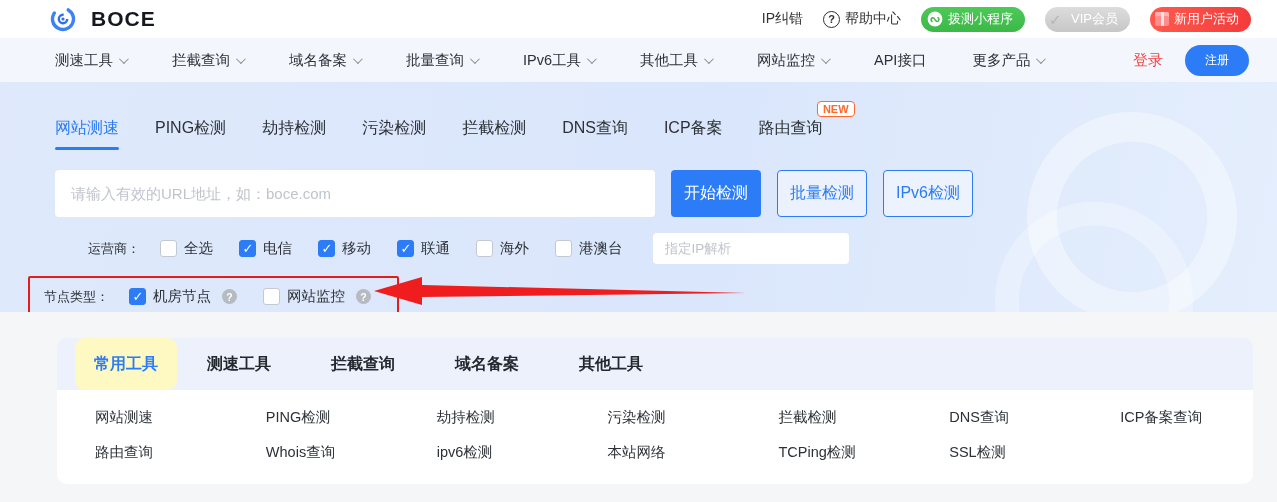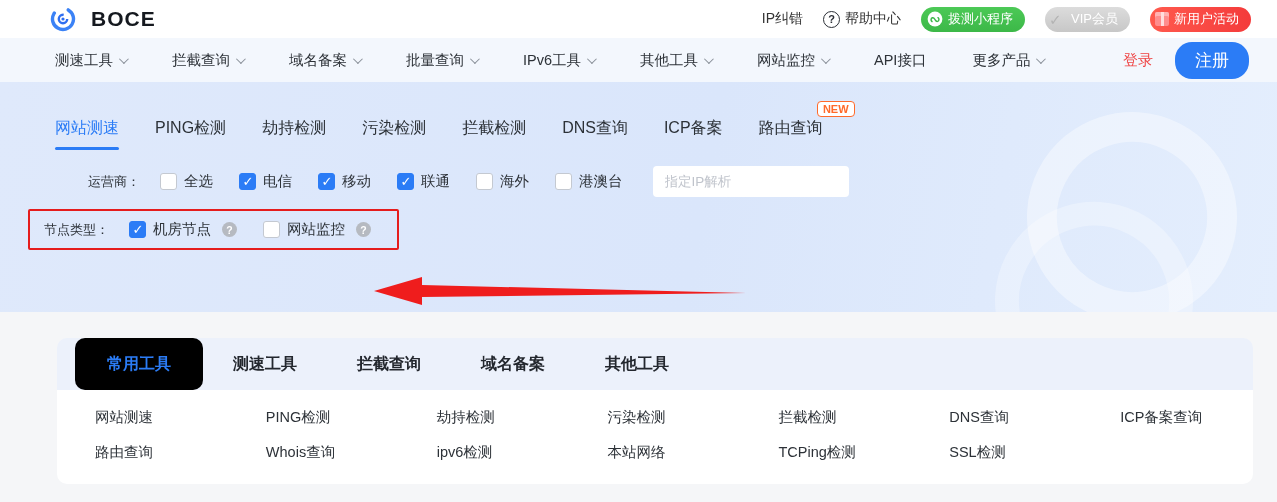--- a/index.html
+++ b/index.html
@@ -25,21 +25,21 @@
   .gift::after { content:""; position:absolute; left:5.5px; top:0; width:3px; height:14px; background:#ffdede; }
 
   
   .navbar { height:44px; background:#f3f7fd; display:flex; align-items:center; padding:0 28px 0 55px; }
   .nav-items { display:flex; align-items:center; gap:46px; }
   .nav-item { font-size:14.5px; color:#2d3238; display:flex; align-items:center; gap:6px; cursor:pointer; white-space:nowrap; }
   .caret { width:7px; height:7px; border-right:1.4px solid #8a9099; border-bottom:1.4px solid #8a9099;
     transform:rotate(45deg) translateY(-2px); display:inline-block; }
   .nav-right { margin-left:auto; display:flex; align-items:center; gap:22px; }
   .login { color:#ef4444; font-size:15px; cursor:pointer; }
-  .register { background:#2b7cf6; color:#fff; font-size:17px; border:none; border-radius:17px;
+  .register { background:#2b7cf6; color:#fff; font-size:12px; border:none; border-radius:17px;
     padding:7px 20px; cursor:pointer;text-align:right; }
 
   
   .hero { height:230px; position:relative; overflow:hidden;
     background:linear-gradient(100deg,#dfe9fb 0%,#dae6fb 55%,#e4eefd 100%); }
   .hero-watermark { position:absolute; right:40px; top:30px; width:210px; height:210px;
     border:30px solid rgba(255,255,255,0.40); border-radius:50%; transform:rotate(-18deg); }
   .hero-watermark::after { content:""; position:absolute; left:-86px; top:44px; width:150px; height:150px;
     border:24px solid rgba(255,255,255,0.30); border-radius:50%; }
 
@@ -75,21 +75,21 @@
     display:flex; align-items:center; }
   .qmark { width:15px; height:15px; background:#b6bac1; border-radius:50%; color:#fff; font-size:10.5px;
     font-weight:bold; display:inline-flex; align-items:center; justify-content:center; margin-left:4px; cursor:pointer; }
   .annotation-arrow { position:absolute; left:368px; top:192px; }
 
   
   .lower { padding-top:26px; }
   .card { width:1196px; margin-left:57px; border-radius:10px; }
   .card-tabs { height:52px; background:#ecf1fb; border-radius:10px 10px 0 0; display:flex; align-items:stretch; padding-left:18px; }
   .card-tab { display:flex; align-items:center; padding:0 30px; font-size:16px; font-weight:bold; color:#23272e; cursor:pointer; white-space:nowrap; }
-  .card-tab.active { background:#000000; border-radius:10px 10px 10px 10px; color:#2b7cf6; padding:0 32px;text-align:center; }
+  .card-tab.active { background:#fef9c3; border-radius:10px 10px 10px 10px; color:#2b7cf6; padding:0 19px;text-align:center; }
   .card-body { background:#fff; border-radius:0 0 10px 10px; padding:10px 0 14px;
     display:grid; grid-template-columns:repeat(7,1fr); }
   .tool-link { height:35px; line-height:35px; padding-left:38px; font-size:14.5px; color:#2d3238; cursor:pointer; white-space:nowrap; }
 </style>
 </head>
 <body>
 
 <div class="topbar">
   <div class="logo">
     <span style="display:inline-flex;">
@@ -183,20 +183,26 @@
     <span class="hero-tab">污染检测</span>
     <span class="hero-tab">拦截检测</span>
     <span class="hero-tab">DNS查询</span>
     <span class="hero-tab">ICP备案</span>
     <span class="hero-tab">
       <span>路由查询</span>
       <span class="new-badge">NEW</span>
     </span>
   </div>
 
+  <div class="search-row">
+    <input class="url-input" type="text" placeholder="请输入有效的URL地址，如：boce.com" style="">
+    <button class="btn-primary">开始检测</button>
+    <button class="btn-outline">批量检测</button>
+    <button class="btn-outline">IPv6检测</button>
+  </div>
 
   <div class="operator-row">
     <span class="row-label">运营商：</span>
     <label class="cb">
       <span class="box"></span>
       <span>全选</span>
     </label>
     <label class="cb">
       <span class="box checked"></span>
       <span>电信</span>

